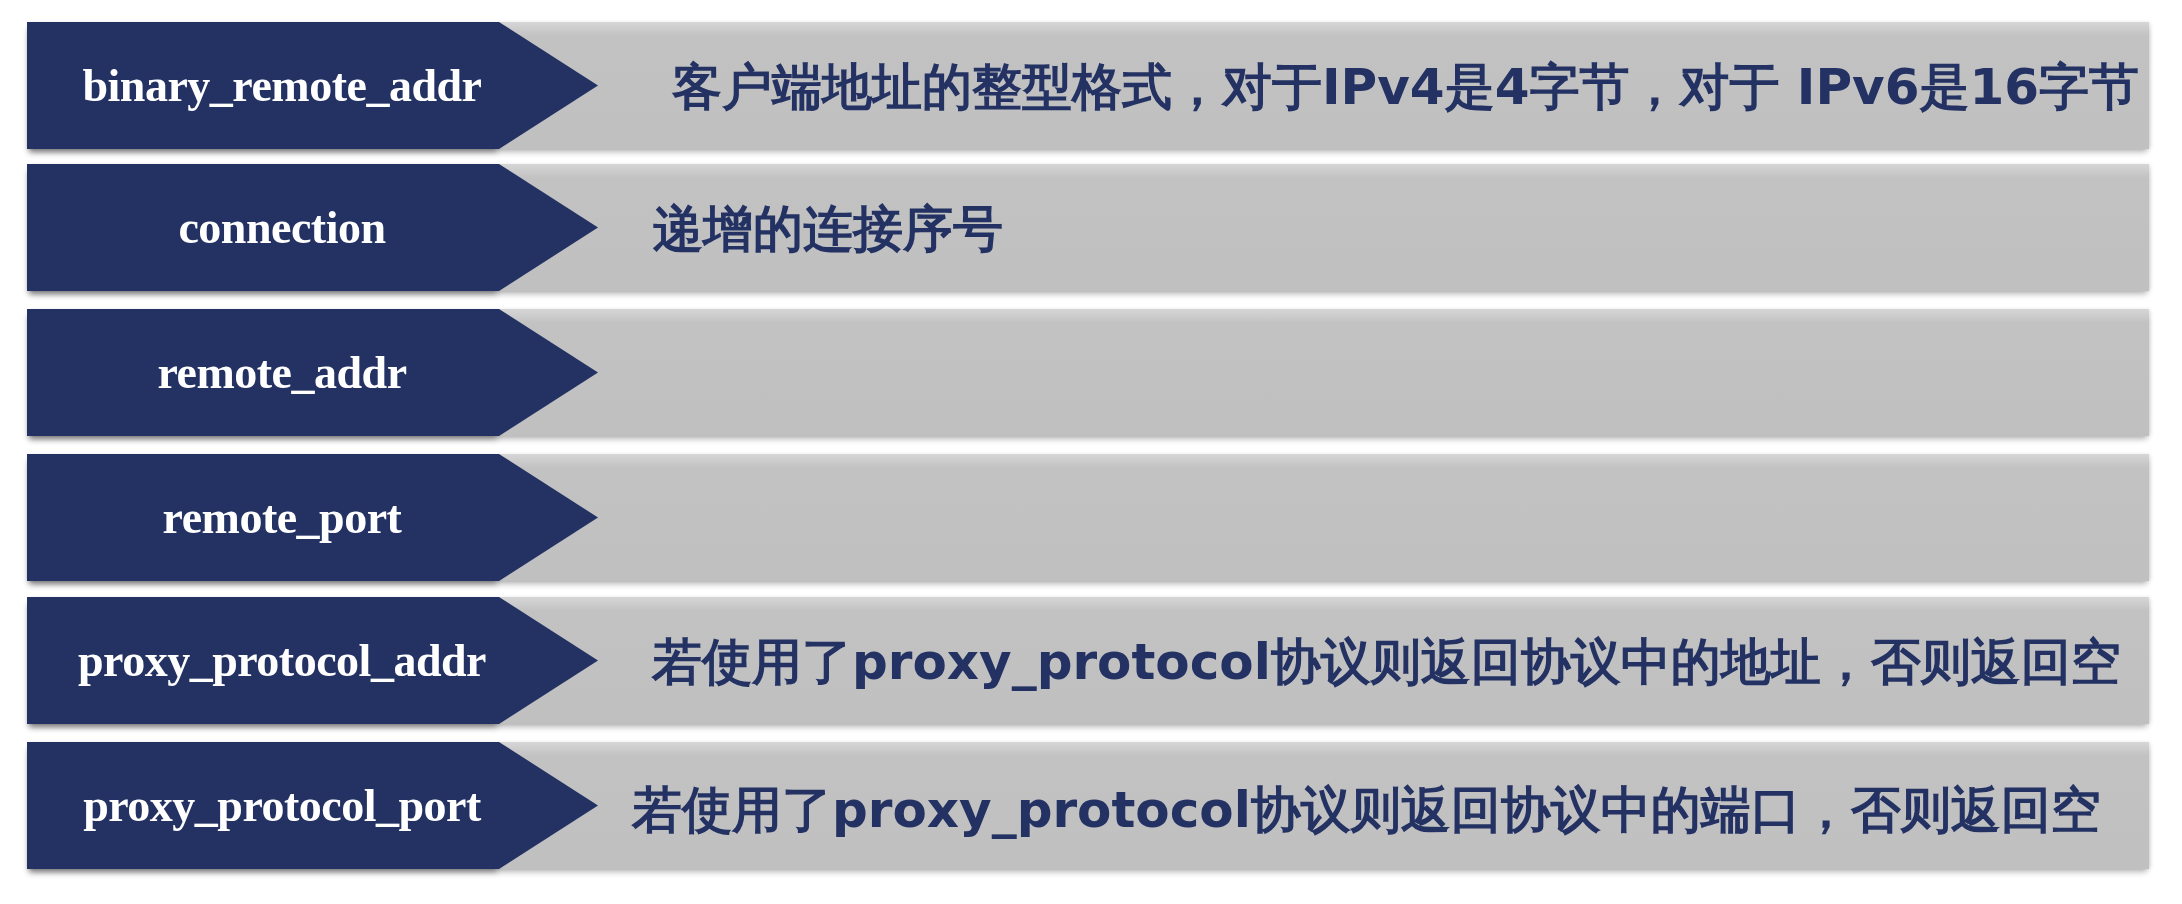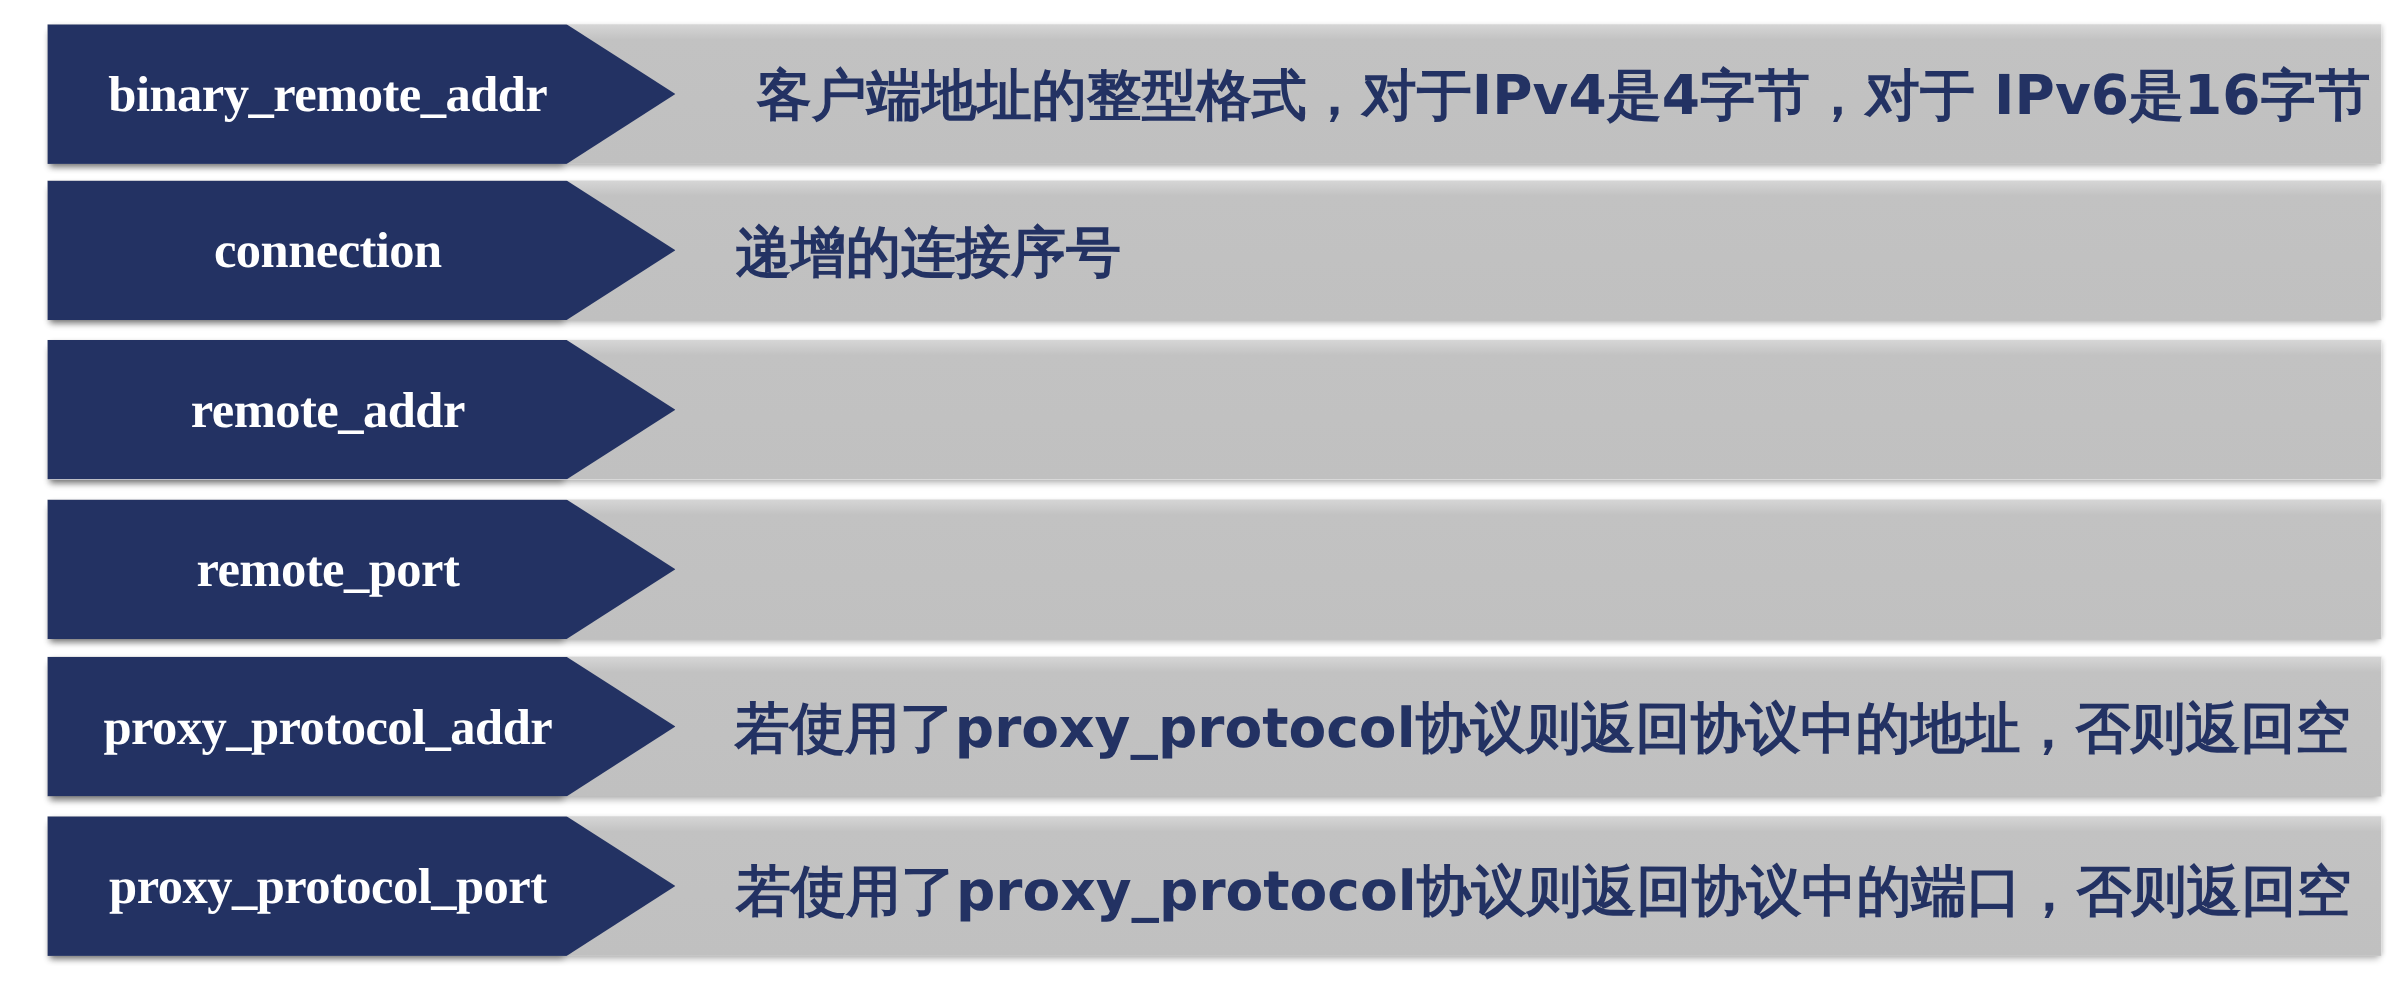--- a/index.html
+++ b/index.html
@@ -12,21 +12,20 @@
       height: 904px;
       position: relative;
       overflow: hidden;
       font-family: "Liberation Serif", "DejaVu Serif", serif;
     }
     .row {
       position: absolute;
       left: 27px;
       width: 2122px;
       height: 127px;
-      margin-left: 16px;
     }
     .bar {
       position: absolute;
       left: 0;
       top: 0;
       width: 2122px;
       height: 127px;
       background: linear-gradient(to bottom, #d6d6d6 0px, #c2c2c2 14px, #c0c0c0 100%);
       box-shadow: 0 5px 6px -2px rgba(0,0,0,0.28), 2px 0 4px -1px rgba(0,0,0,0.15);
     }
@@ -119,16 +118,16 @@
     <div class="tag"></div>
     <div class="label">proxy_protocol_addr</div>
     <div class="desc" style="left:625px;">若使用了proxy_protocol协议则返回协议中的地址，否则返回空</div>
   </div>
 
   <div class="row" style="top:742px;text-align:right;">
     <div class="bar"></div>
     <div class="tag-shadow"></div>
     <div class="tag"></div>
     <div class="label">proxy_protocol_port</div>
-    <div class="desc" style="left:626px; padding-top:10px;">若使用了proxy_protocol协议则返回协议中的端口，否则返回空</div>
+    <div class="desc" style="left:605px; padding-top:10px;">若使用了proxy_protocol协议则返回协议中的端口，否则返回空</div>
   </div>
 
 </div>
 
 </body></html>

